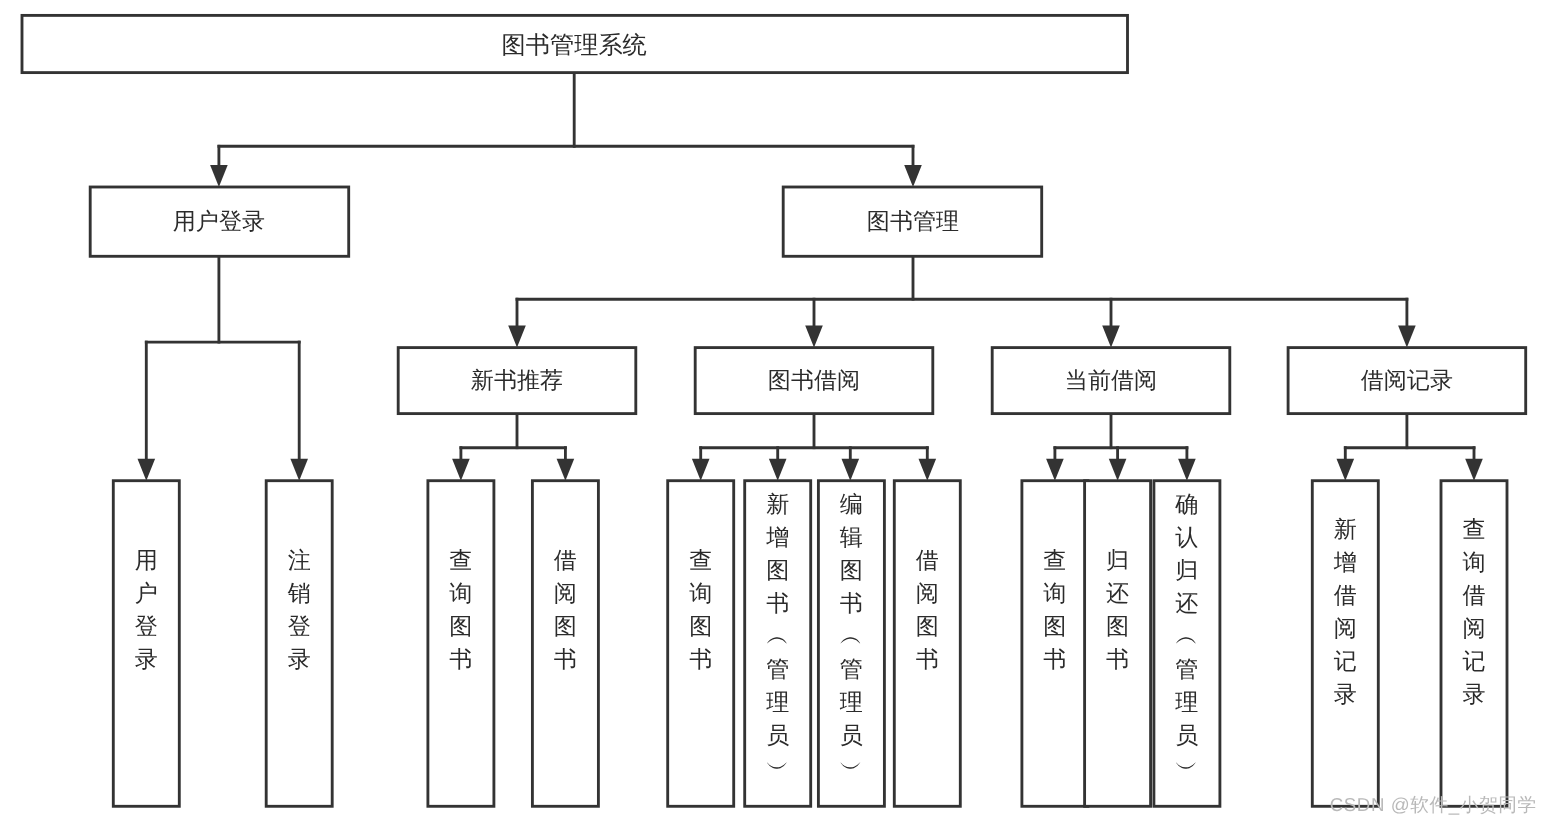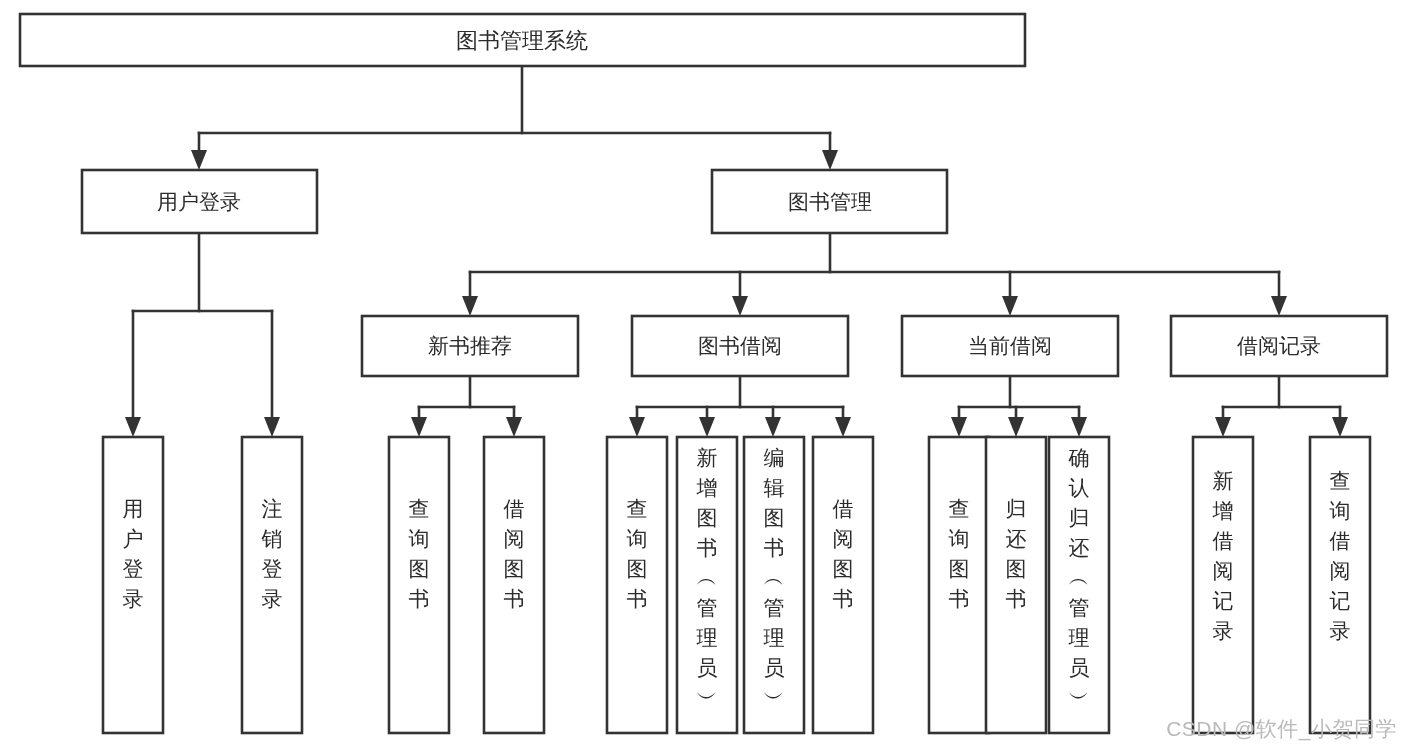--- a/index.html
+++ b/index.html
@@ -54,21 +54,21 @@
     font-family: "Liberation Sans", "DejaVu Sans", sans-serif;
     fill: #2b2b2b;
     font-size: 21px;
     text-anchor: middle;
   }
   .watermark {
     position: absolute;
     right: 8px;
     bottom: 4px;
     font-family: "Liberation Sans", "DejaVu Sans", sans-serif;
-    font-size: 21px;
+    font-size: 17px;
     color: #b9b9b9;
     letter-spacing: 0.5px;
     white-space: nowrap;
     user-select: none;
     margin-top: 32px;
   }
 </style>
 </head>
 <body>
 

